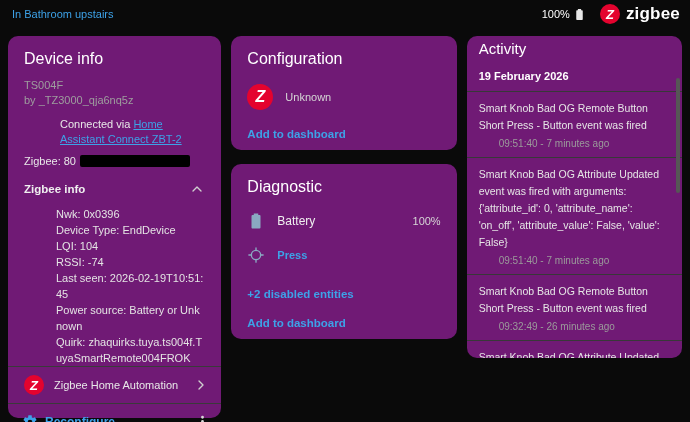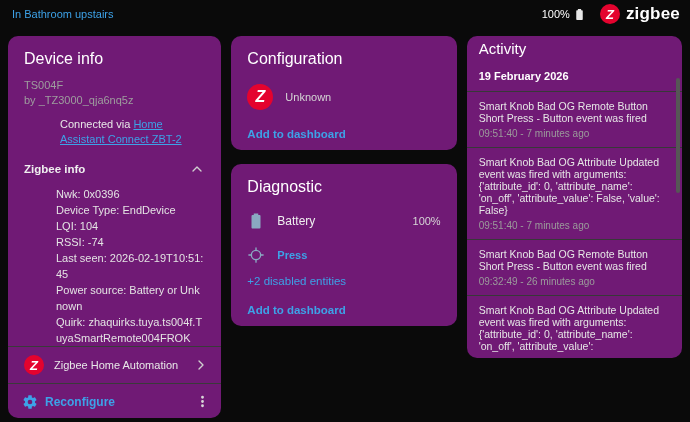--- a/index.html
+++ b/index.html
@@ -58,31 +58,31 @@
   .menu-btn { background:none; border:none; color:#d8d8d8; cursor:pointer; display:flex; align-items:center; }
 
   
   .mid-card { padding:14px 16px 8px 16px; }
   .entity-row { display:flex; align-items:center; gap:12px; margin-top:16px; cursor:pointer; }
   .entity-row .elbl { flex:1; font-size:12px; color:#f0f0f0; }
   .entity-row .eval { font-size:11px; color:#d6d6d6; }
   .entity-row .eval.link { color:#3da2e8; font-weight:600; }
   .blue-link { display:inline-block; color:#3da2e8; font-size:11.5px; font-weight:600; text-decoration:none; }
   .cfg-link { margin-top:18px; }
-  .diag-link1 { margin-top:11px; font-weight:400; }
+  .diag-link1 { margin-top:24px; font-weight:700; }
   .diag-link2 { margin-top:15px; }
   .icon-blue { color:#8aa9c2; display:flex; }
 
   
   .activity-card { height:322px; overflow:hidden; position:relative; }
   .act-title { padding:4px 12px 0 12px; font-size:15px; font-weight:500; color:#fff; }
   .act-date { padding:13px 12px 9px 12px; font-size:11px; font-weight:700; color:#fff; }
   .act-entry { border-top:1px solid #383838; padding:8px 14px 8px 12px; cursor:pointer; }
-  .act-text { font-size:10.5px; line-height:12px; color:#e6e6e6; }
-  .act-time { font-size:10px; color:#9b9b9b; margin-top:4px; }
+  .act-text { font-size:10.5px; line-height:17px; color:#e6e6e6; }
+  .act-time { font-size:10px; color:#9b9b9b; margin-top:4px;margin-left:20px; }
   .act-scrollthumb { position:absolute; right:2px; top:42px; width:4px; height:115px; background:#565656; border-radius:2px; }
 
   svg { display:block; }
 </style>
 </head>
 <body>
 
 <div>
 
   <header class="topbar">
@@ -106,20 +106,24 @@
     <section class="col1">
       <div class="card device-card">
         <div class="dc-body">
           <h2 class="card-title">Device info</h2>
           <div class="muted">TS004F</div>
           <div class="muted">by _TZ3000_qja6nq5z</div>
           <p class="connected">
             <span>Connected via</span>
             <a>Home Assistant Connect ZBT-2</a>
           </p>
+          <div class="addr">
+            <span>Zigbee: 80</span>
+            <span class="redacted"></span>
+          </div>
           <div class="exp-header">
             <span>Zigbee info</span>
             <span>
               <svg viewBox="0 0 24 24" width="16" height="16">
                   <polyline points="6,15 12,9 18,15" fill="none" stroke="#cfcfcf" stroke-width="2" stroke-linecap="round" stroke-linejoin="round"></polyline>
                 </svg>
             </span>
           </div>
           <div class="attrs">
             <div>Nwk: 0x0396</div>

